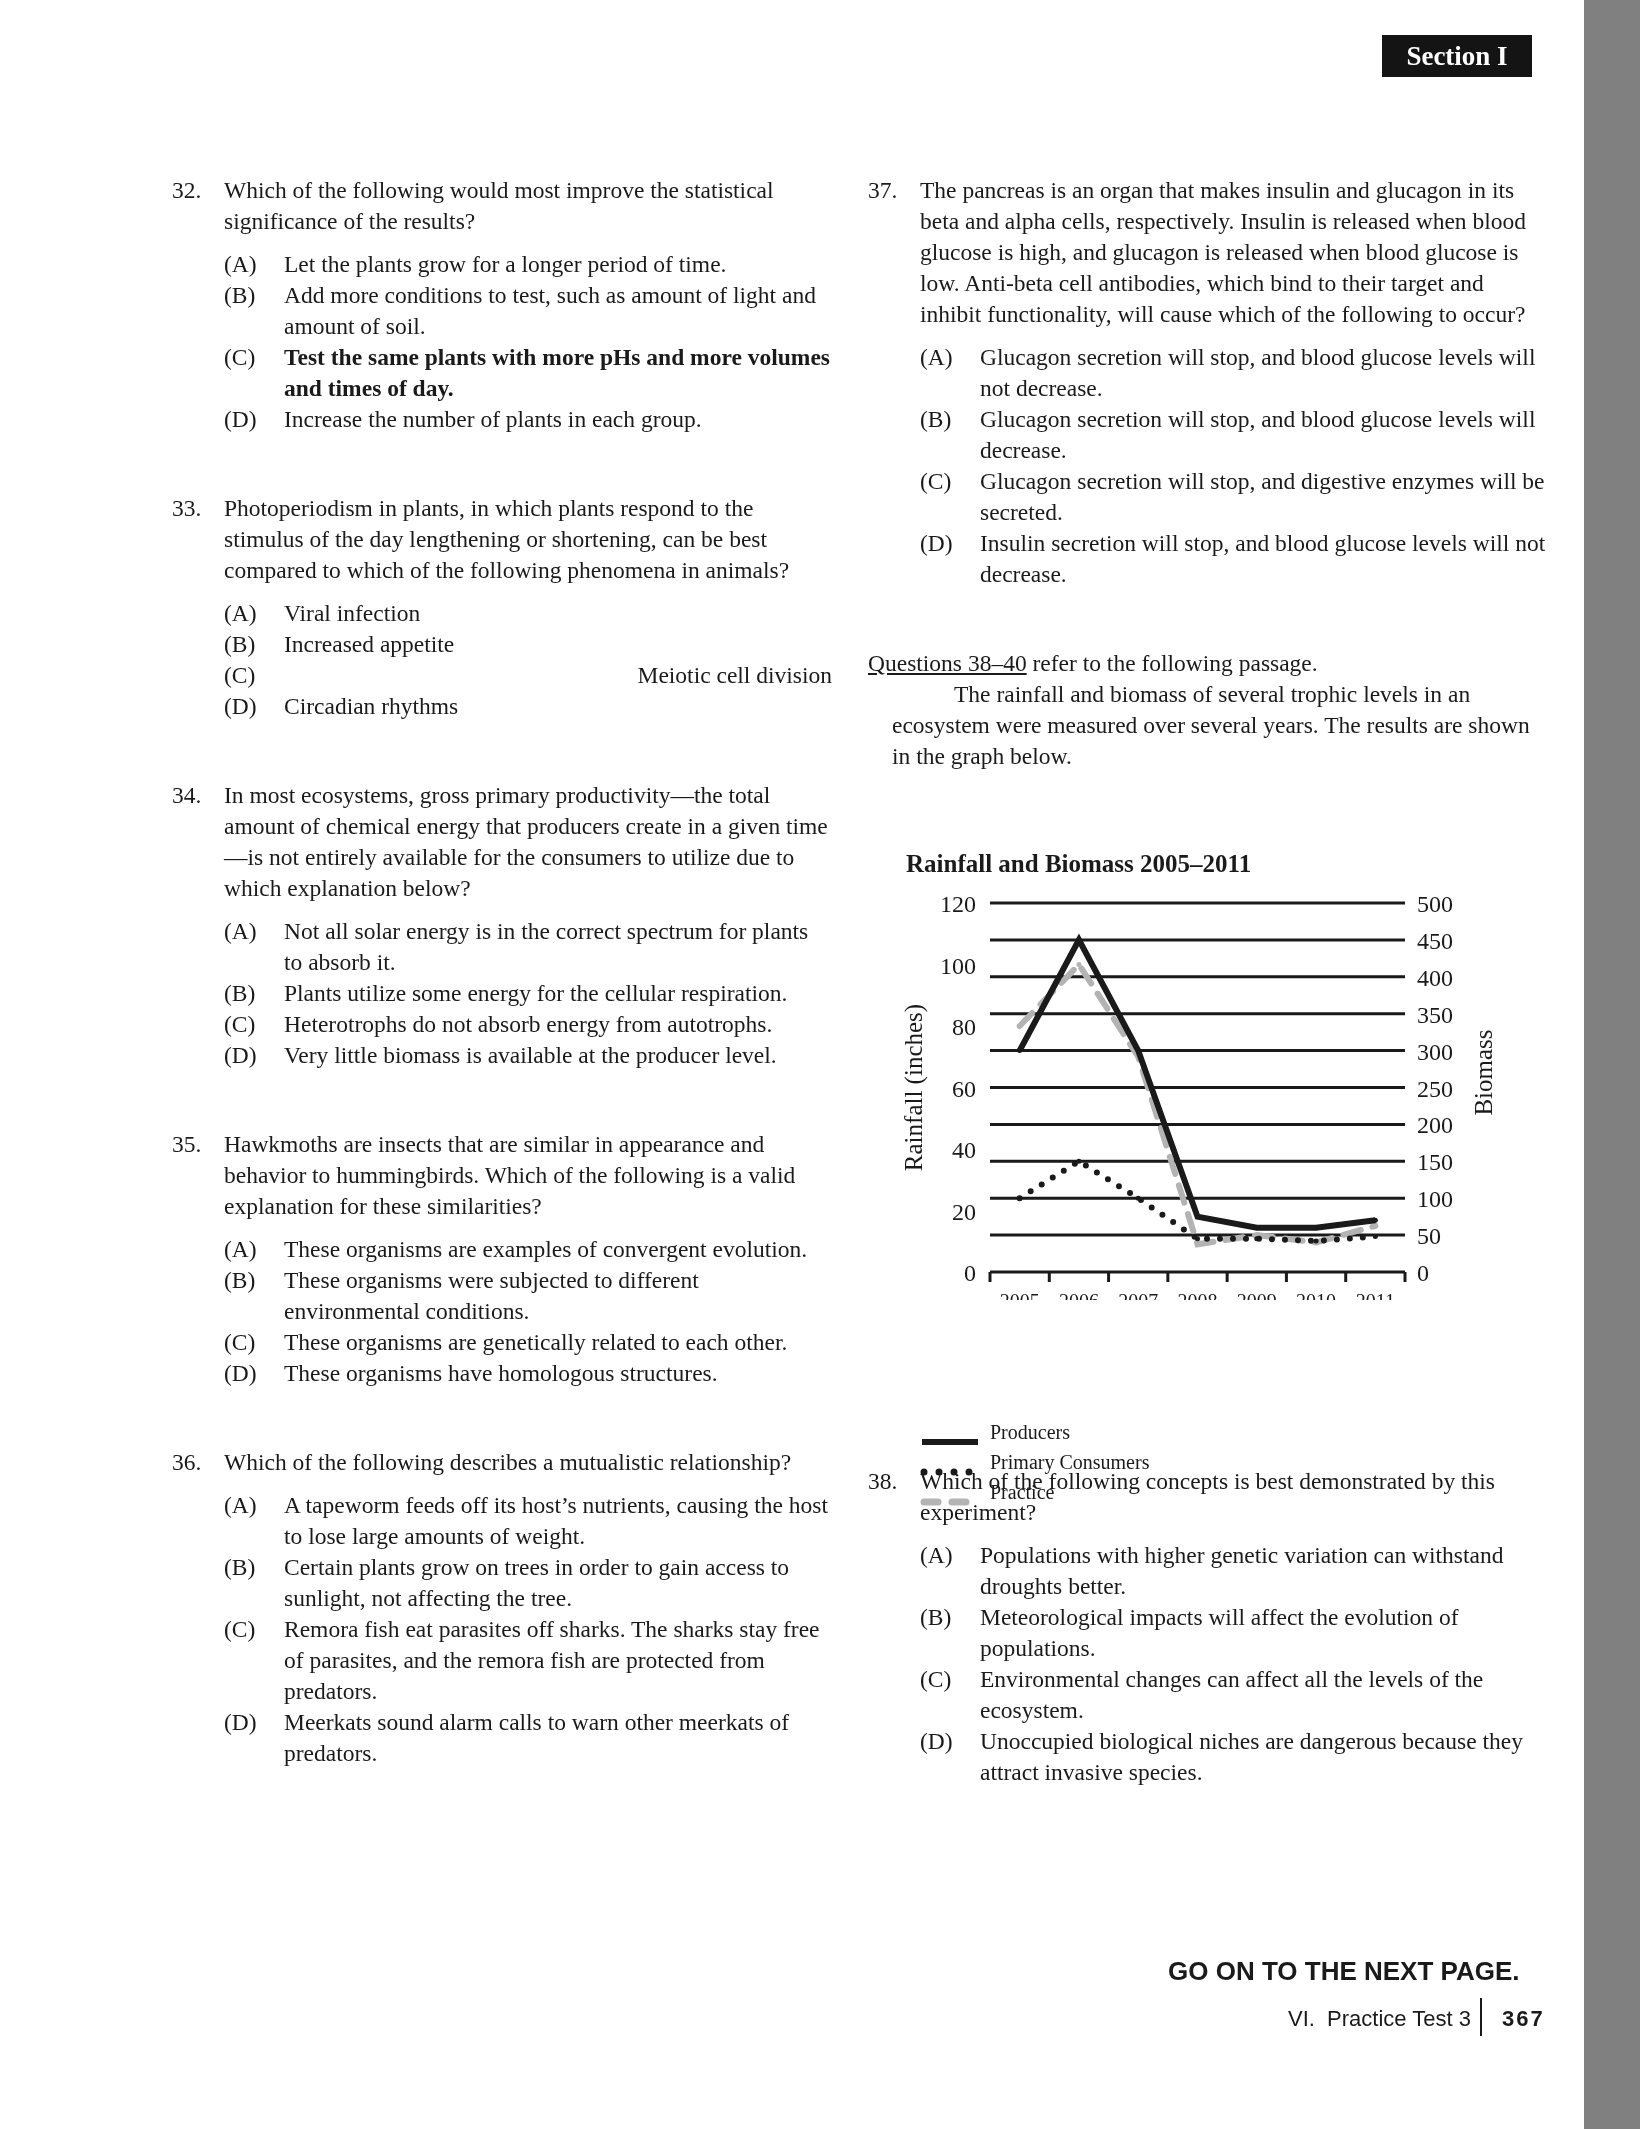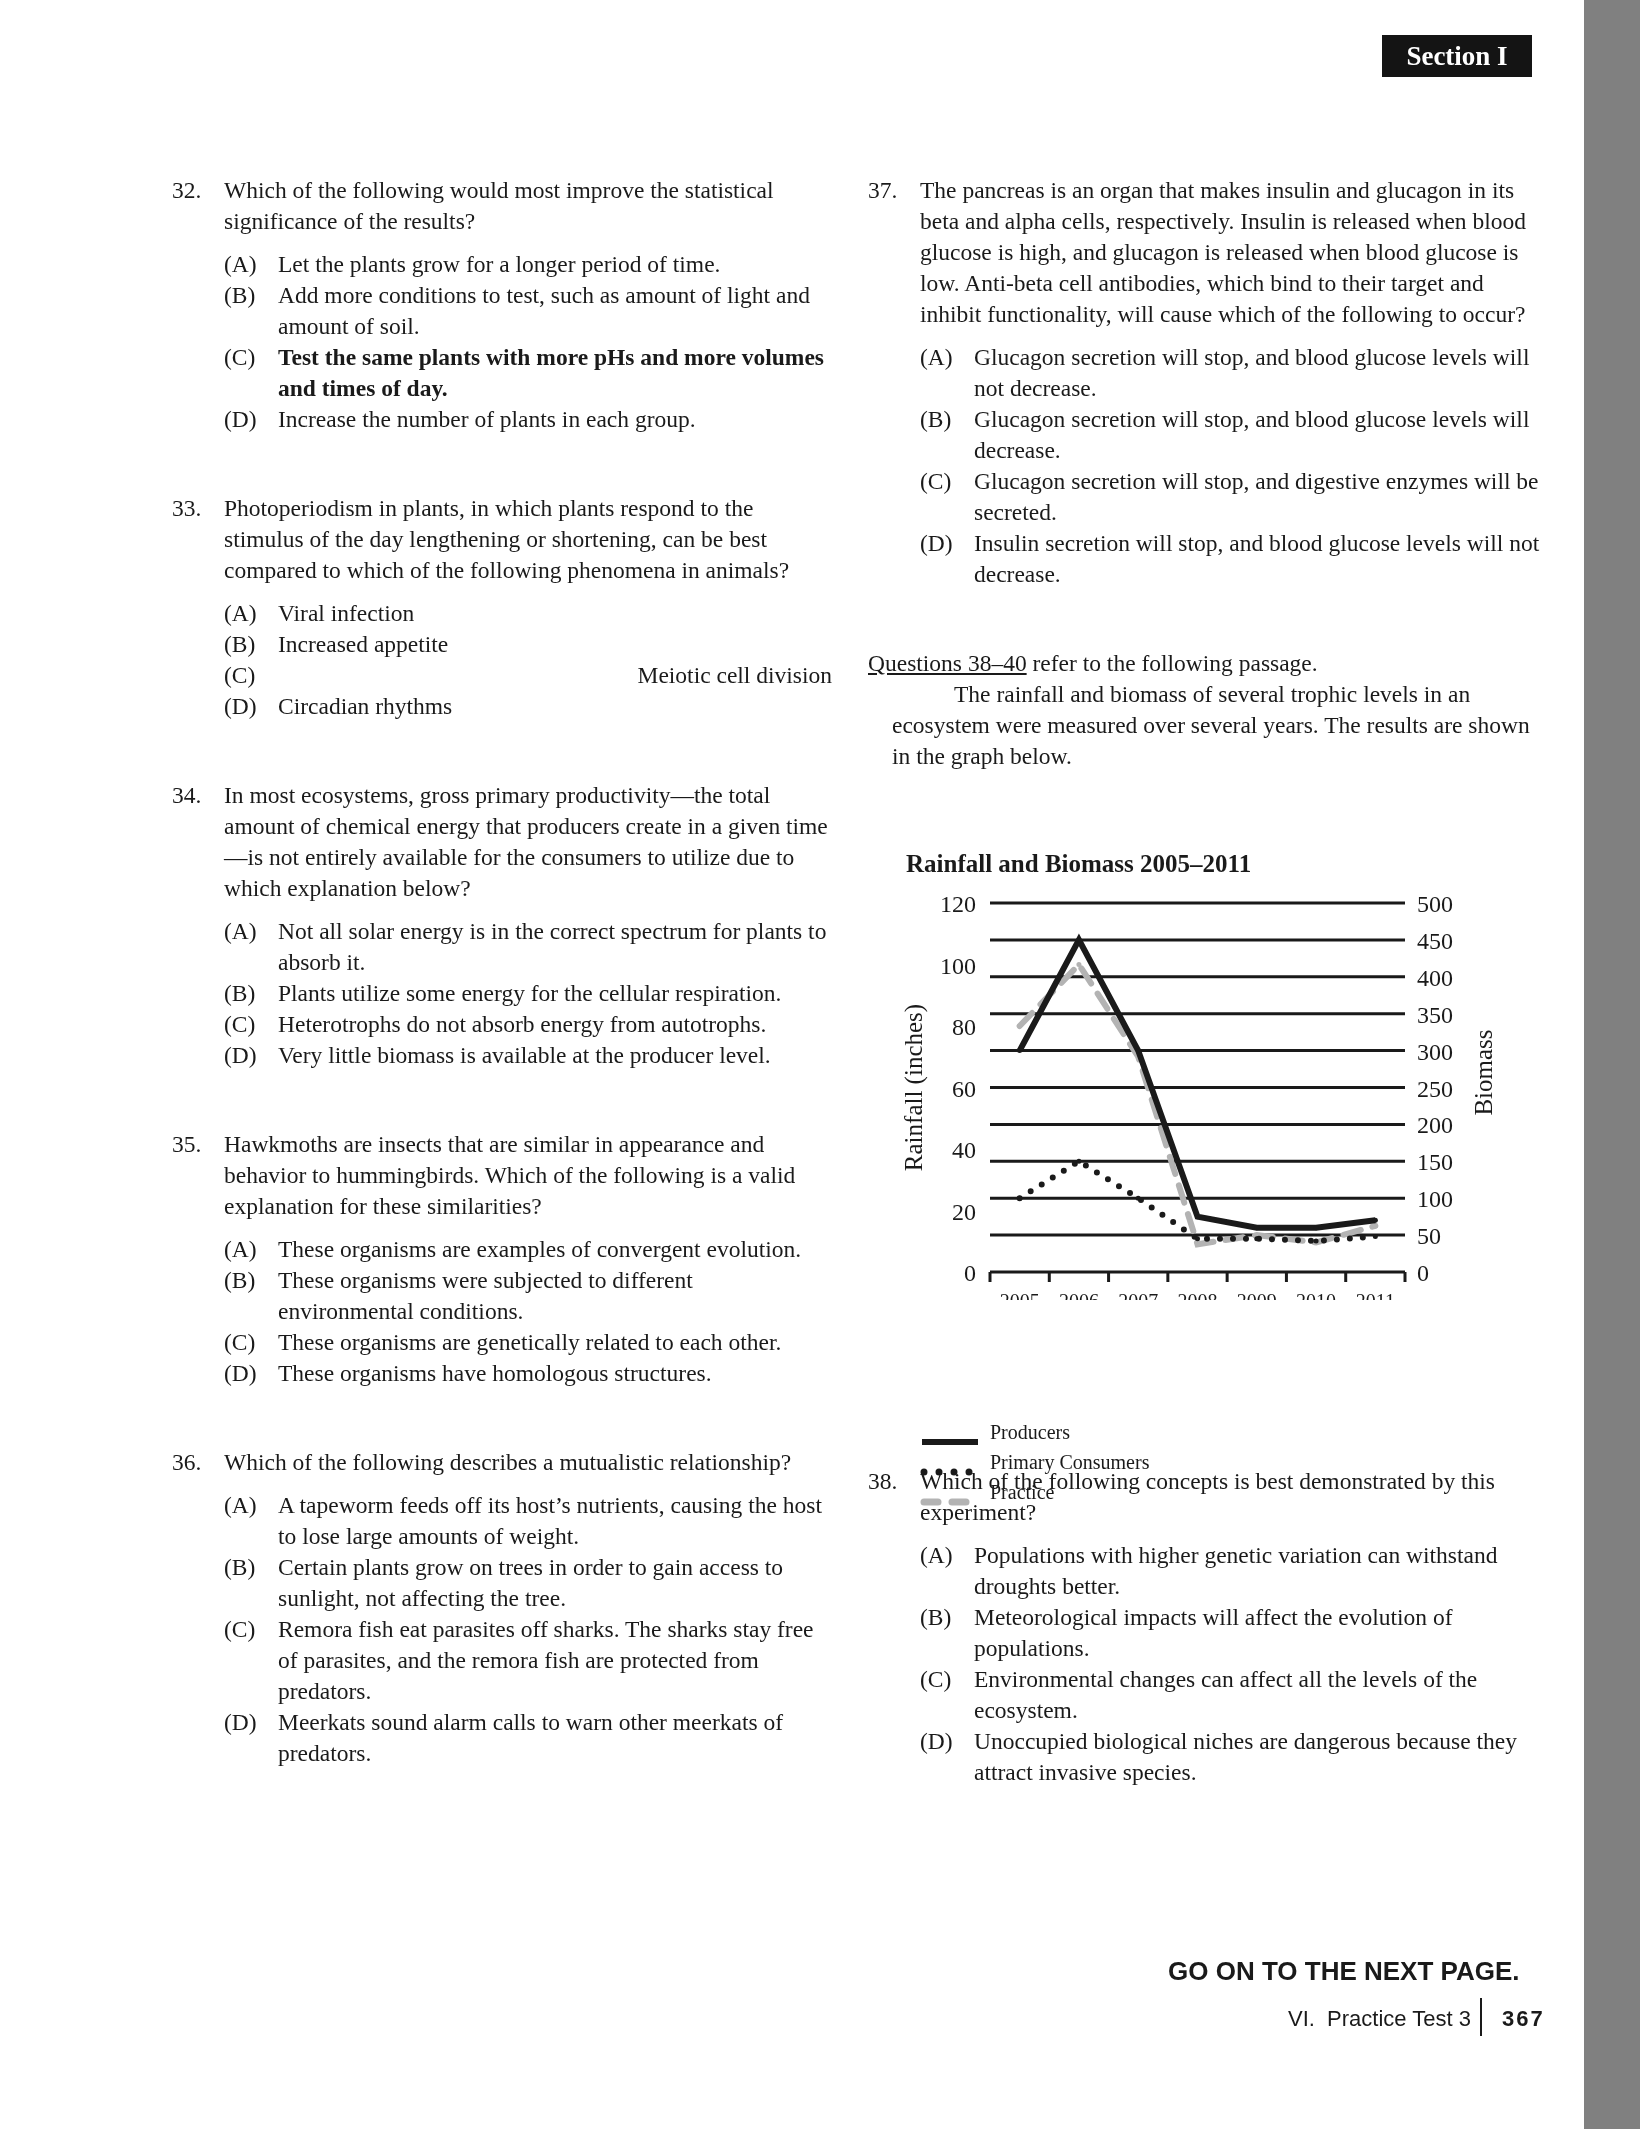--- a/index.html
+++ b/index.html
@@ -10,21 +10,21 @@
                    color:#fff; font-weight:bold; font-size:27px; display:flex; align-items:center; justify-content:center; }
   .col { position:absolute; font-size:23.5px; line-height:31px; }
   .col-left { left:172px; top:175px; width:660px; }
   .col-right { left:868px; top:175px; width:680px; }
   .question { position:relative; padding-left:52px; margin-bottom:0; }
   .q-num { position:absolute; left:0; top:0; }
   .q-stem { display:block; }
   .options { margin-top:12px; }
   .option { position:relative; padding-left:54px; text-indent:0; }
   .opt-letter { position:absolute; left:0; top:0; }
-  .opt-text { display:block; text-indent:0; }
+  .opt-text { display:block; text-indent:0;margin-left:6px; }
   .passage-intro { font-size:23.5px; line-height:31px; }
   .passage-intro u { text-decoration:underline; }
   .passage-body { text-indent:62px; padding-left:24px; margin-top:0; }
   .chart-title { position:absolute; left:906px; top:850px; font-weight:bold; font-size:25px; }
   svg#chart { position:absolute; left:880px; top:880px; }
   .legend { position:absolute; left:920px; top:1417px; font-size:20px; line-height:30px; }
   .legend-row { display:flex; align-items:center; }
   .legend-swatch { width:60px; height:12px; margin-right:10px; position:relative; }
   .go-next { position:absolute; left:1168px; top:1956px; font-family:"Liberation Sans", sans-serif;
              font-weight:bold; font-size:26px; }

